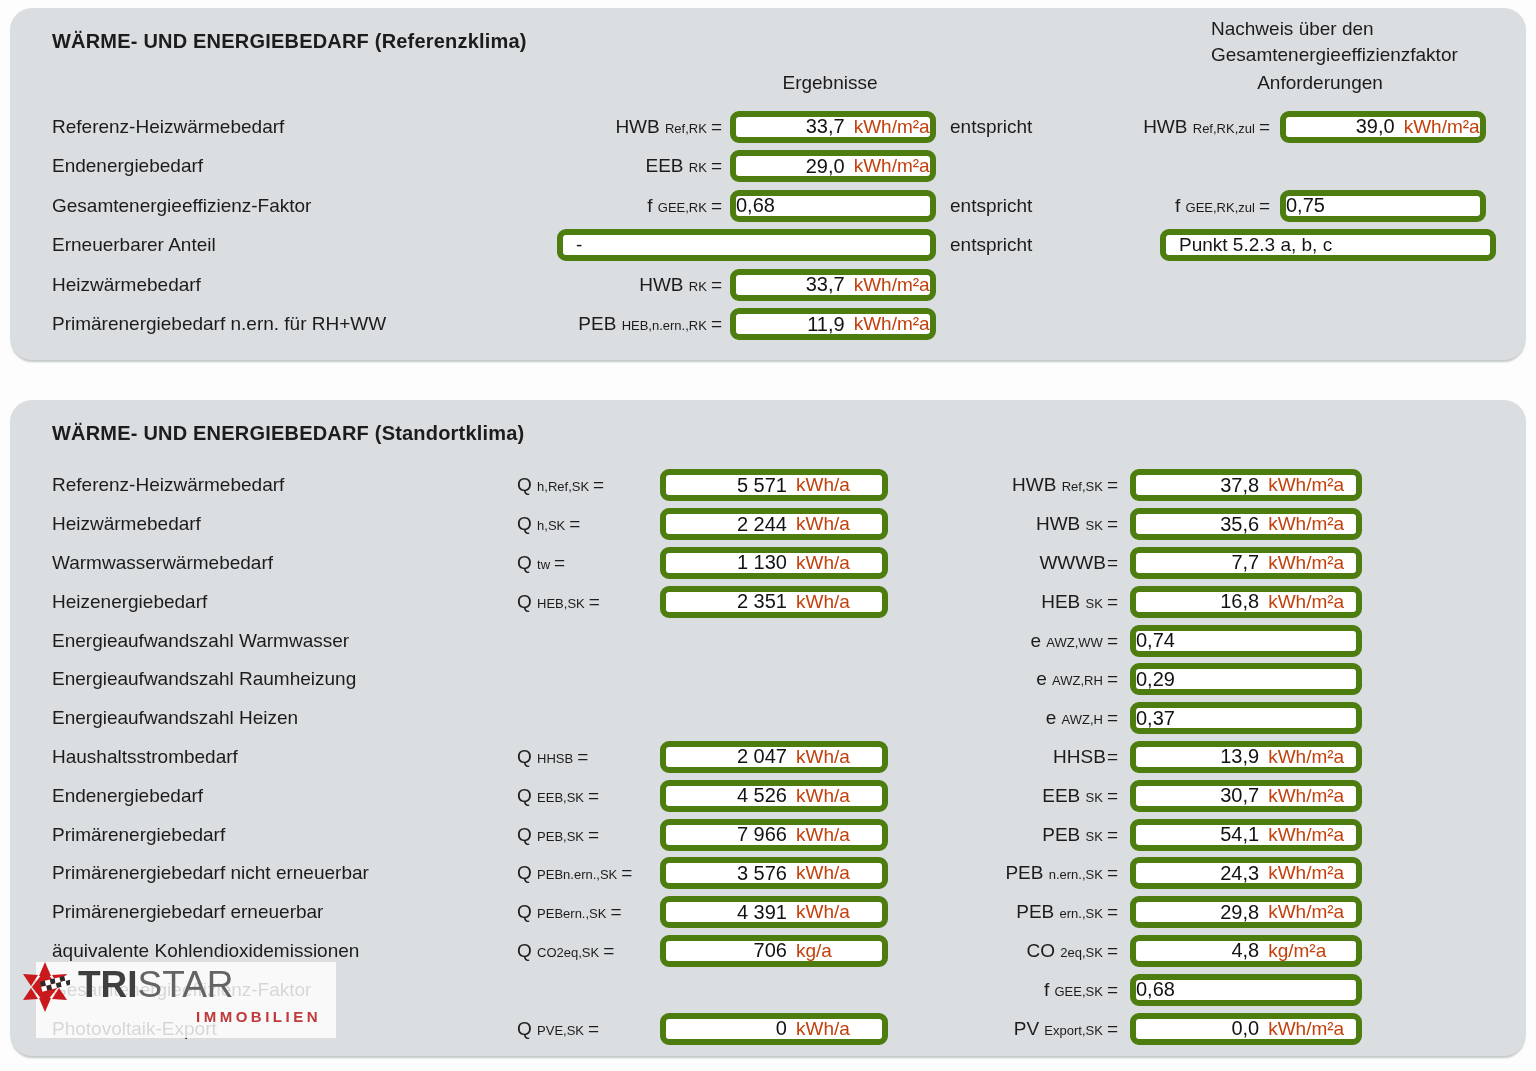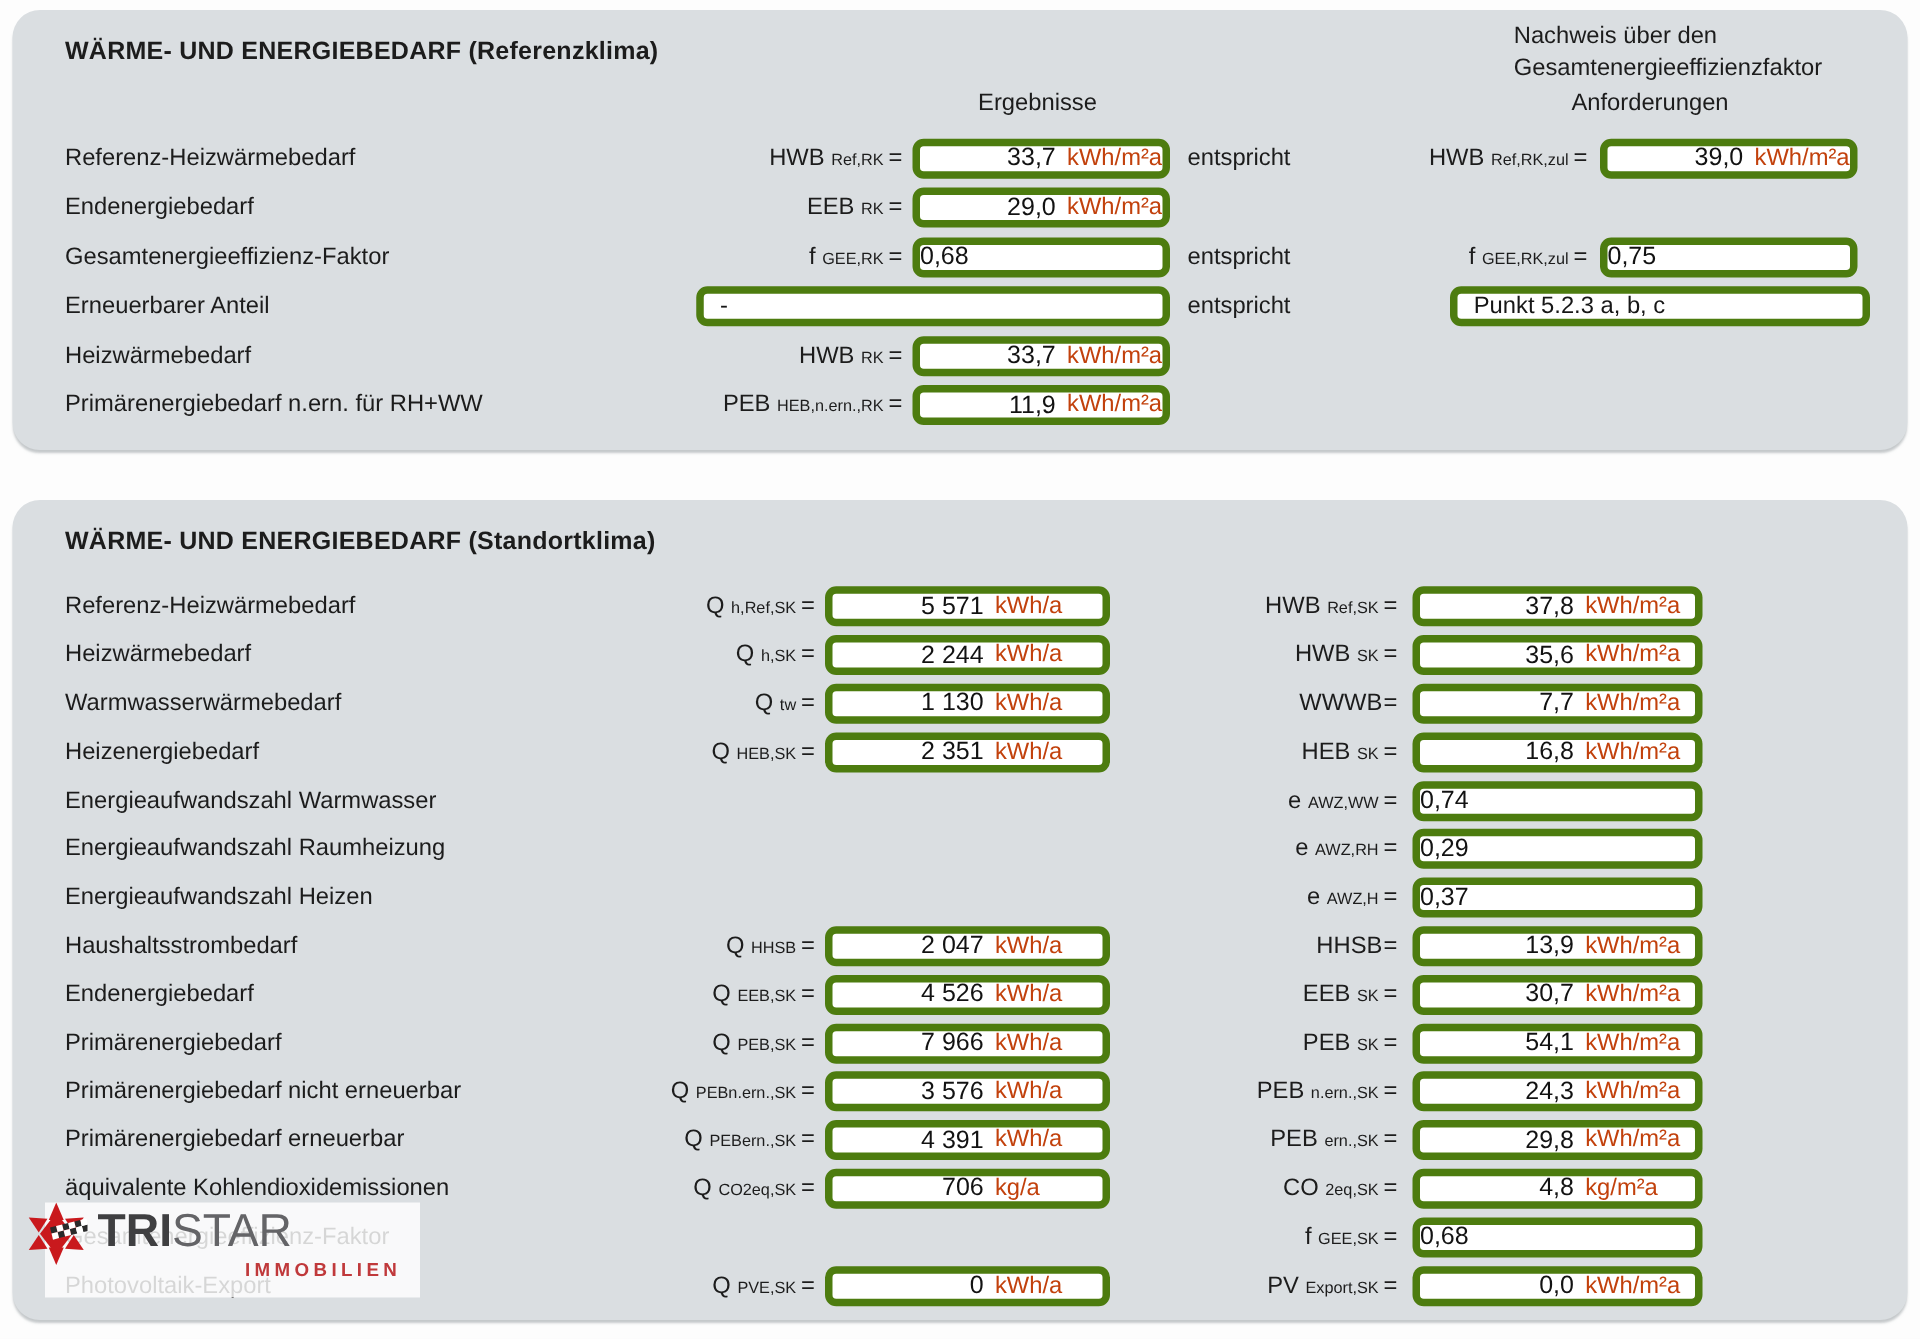--- a/index.html
+++ b/index.html
@@ -23,21 +23,21 @@
   .lbl{font-size:19px;white-space:nowrap;overflow:hidden;}
   .c-label{margin-left:42px;width:505px;}
   .c-sym{width:165px;text-align:right;white-space:nowrap;}
   .c-box{margin-left:8px;width:206px;}
   .c-widebox{width:379px;}
   .c-mid{margin-left:14px;width:140px;font-size:19px;}
   .c-rsym{width:180px;text-align:right;white-space:nowrap;}
   .c-rbox{margin-left:10px;width:206px;}
   .c-rwide{margin-left:70px;width:336px;}
   .d-label{margin-left:42px;width:465px;}
-  .d-sym{width:135px;text-align:right;white-space:nowrap;}
+  .d-sym{width:135px;white-space:nowrap;}
   .d-box{margin-left:8px;width:228px;}
   .d-rsym{width:230px;text-align:right;white-space:nowrap;}
   .d-rbox{margin-left:12px;width:232px;}
   .sym{font-size:19px;}
   .sym .s{font-size:13px;}
   .sym .eq{margin-left:4px;}
   .vbox{height:32px;background:#fff;border:6px solid #4d7c0f;border-radius:9px;
         display:flex;align-items:center;box-sizing:border-box;}
   .vbox .val{flex:0 0 56%;text-align:right;font-size:20px;color:#121212;white-space:nowrap;}
   .vbox .unit{margin-left:9px;font-size:19px;color:#c2410c;white-space:nowrap;}

